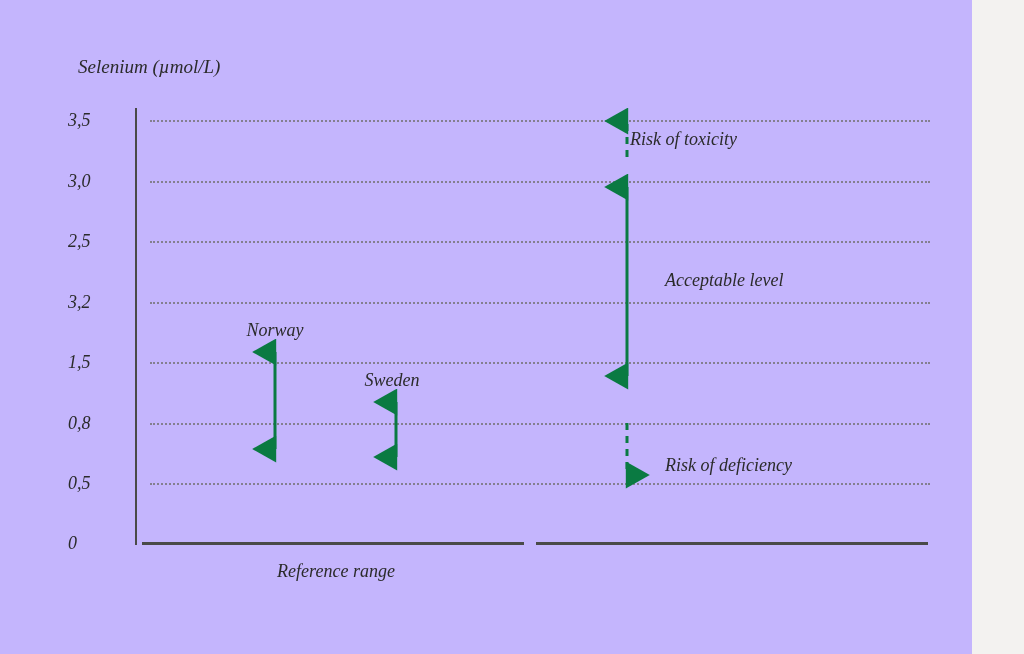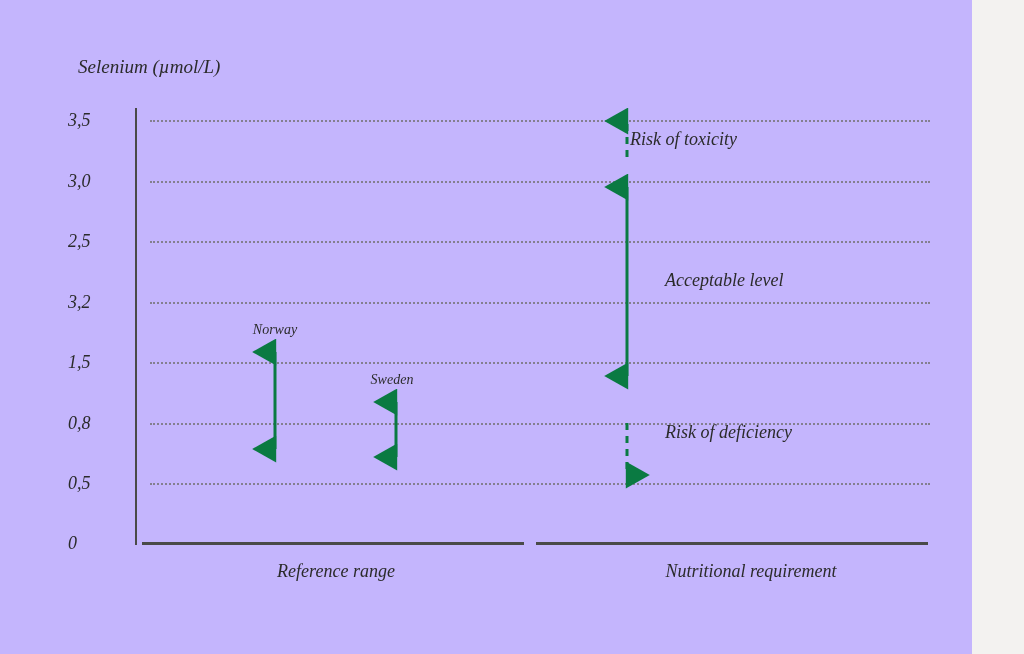--- a/index.html
+++ b/index.html
@@ -72,21 +72,21 @@
     font-size: 18px;
     font-style: italic;
     color: #2b2b2b;
     text-align: center;
     transform: translateX(-50%);
     white-space: nowrap;
     margin-left: 8px;
   }
   .series-label {
     position: absolute;
-    font-size: 14px;
+    font-size: 18px;
     font-style: italic;
     color: #2b2b2b;
     white-space: nowrap;
     transform: translate(-50%, -50%);
   }
   .range-label {
     position: absolute;
     font-size: 18px;
     font-style: italic;
     color: #2b2b2b;
@@ -123,21 +123,20 @@
     <div class="ytick-label" style="top:362px">1,5</div>
     <div class="ytick-label" style="top:423px">0,8</div>
     <div class="ytick-label" style="top:483px">0,5</div>
     <div class="ytick-label" style="top:543px">0</div>
   </div>
 
   <div class="x-axis-seg left"></div>
   <div class="x-axis-seg right"></div>
 
   <div class="cat-label" style="left:328px">Reference range</div>
-  <div class="cat-label" style="left:743px">Nutritional requirement</div>
 
   <svg class="arrow-svg" style="left:255px; top:340px;" width="40" height="125" viewBox="0 0 40 125">
     <defs>
       <marker id="ah-up-nor" markerWidth="9" markerHeight="9" refX="4.5" refY="8.2" orient="auto" markerUnits="strokeWidth">
         <path d="M4.5,0.6 L9,8.6 L0,8.6 Z" fill="#0a7a42"></path>
       </marker>
       <marker id="ah-dn-nor" markerWidth="9" markerHeight="9" refX="4.5" refY="8.2" orient="auto" markerUnits="strokeWidth">
         <path d="M4.5,0.6 L9,8.6 L0,8.6 Z" fill="#0a7a42"></path>
       </marker>
     </defs>
@@ -176,15 +175,15 @@
   <div class="range-label" style="left:665px; top:280px;text-align:right;">Acceptable level</div>
 
   <svg class="arrow-svg" style="left:607px; top:418px;" width="40" height="82" viewBox="0 0 40 82">
     <defs>
       <marker id="ah-def" markerWidth="9" markerHeight="9" refX="4.5" refY="8.2" orient="auto" markerUnits="strokeWidth">
         <path d="M4.5,0.6 L9,8.6 L0,8.6 Z" fill="#0a7a42"></path>
       </marker>
     </defs>
     <line x1="20" y1="5" x2="20" y2="57" stroke="#0a7a42" stroke-width="3" stroke-dasharray="7 6" marker-end="url(#ah-def)"></line>
   </svg>
-  <div class="range-label" style="left:665px; top:432px;">Risk of deficiency</div>
+  <div class="range-label" style="left:665px; top:465px;">Risk of deficiency</div>
 
 </div>
 
 </body></html>

